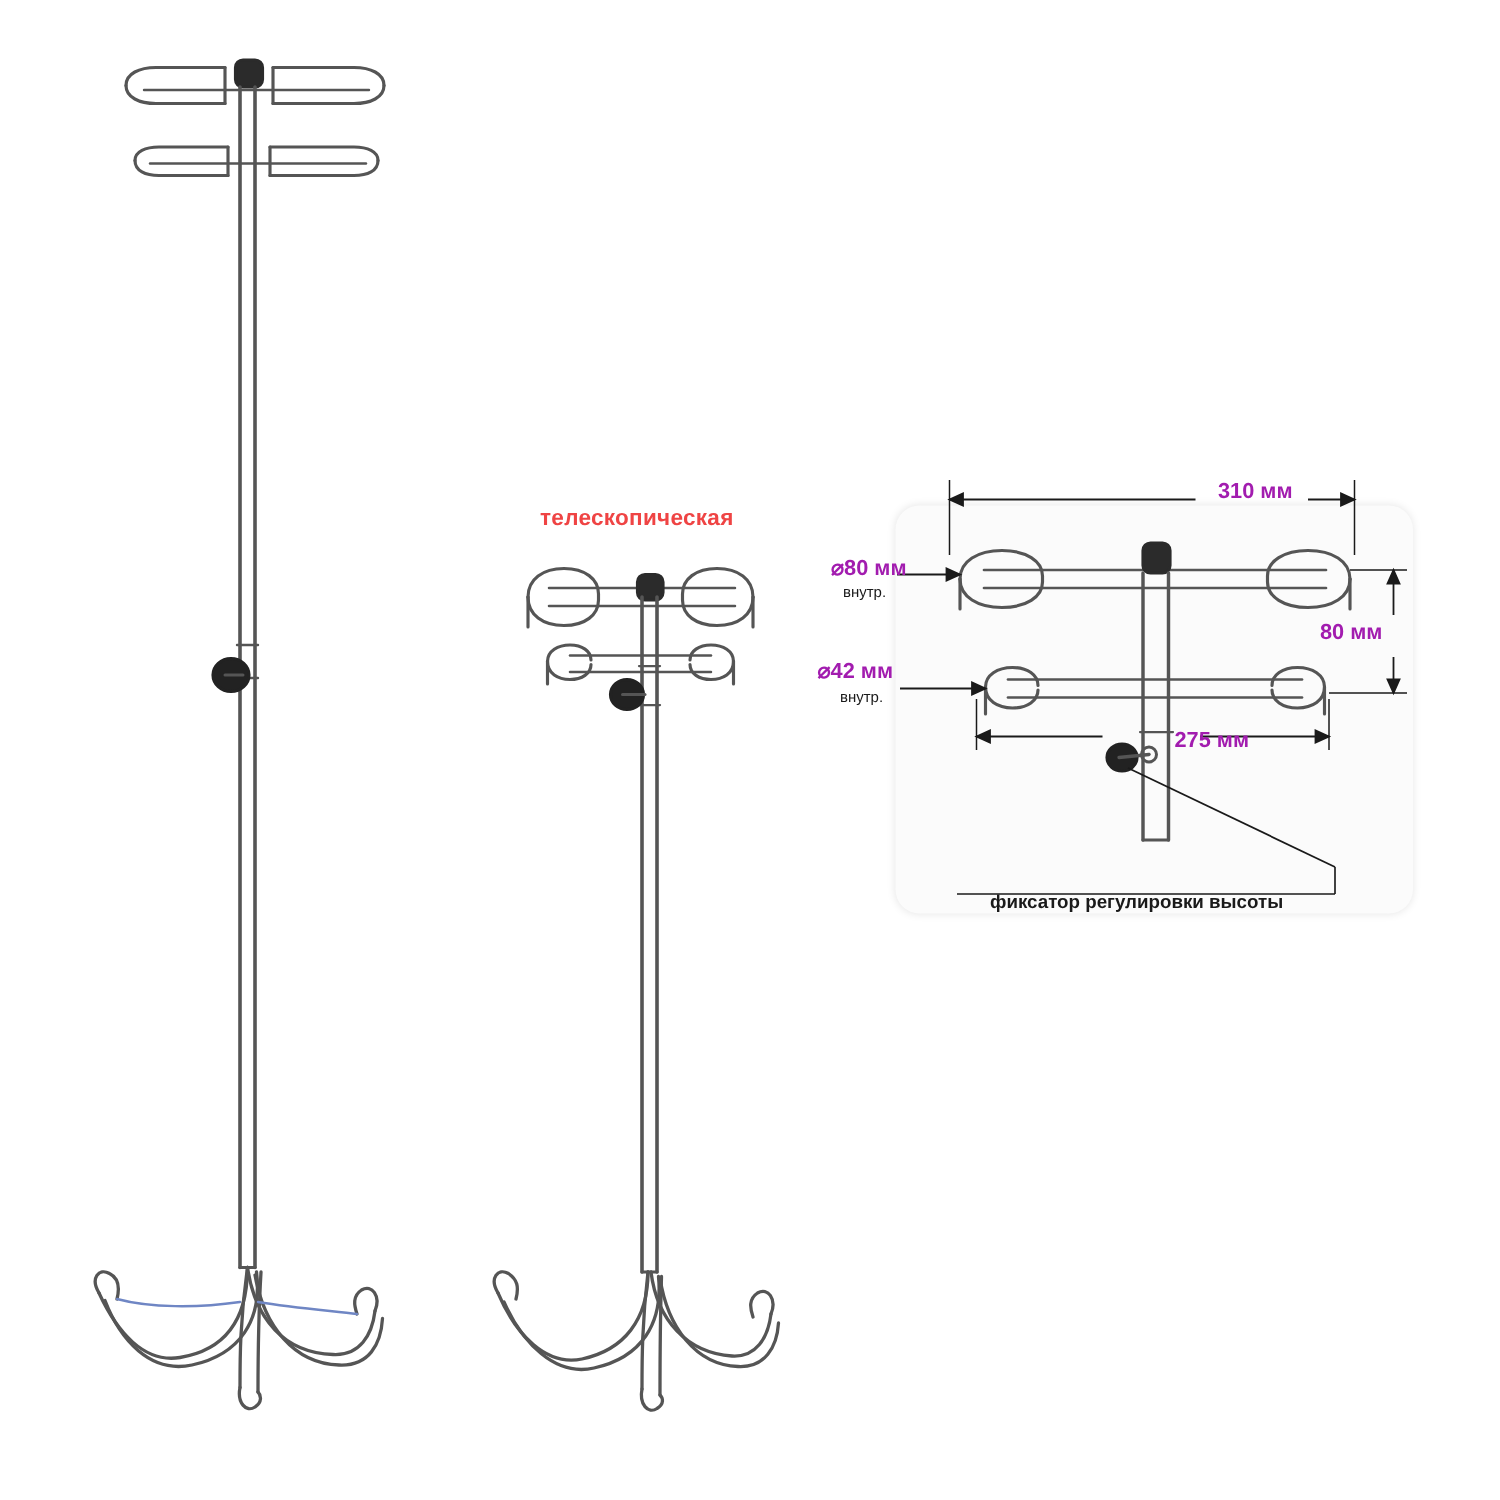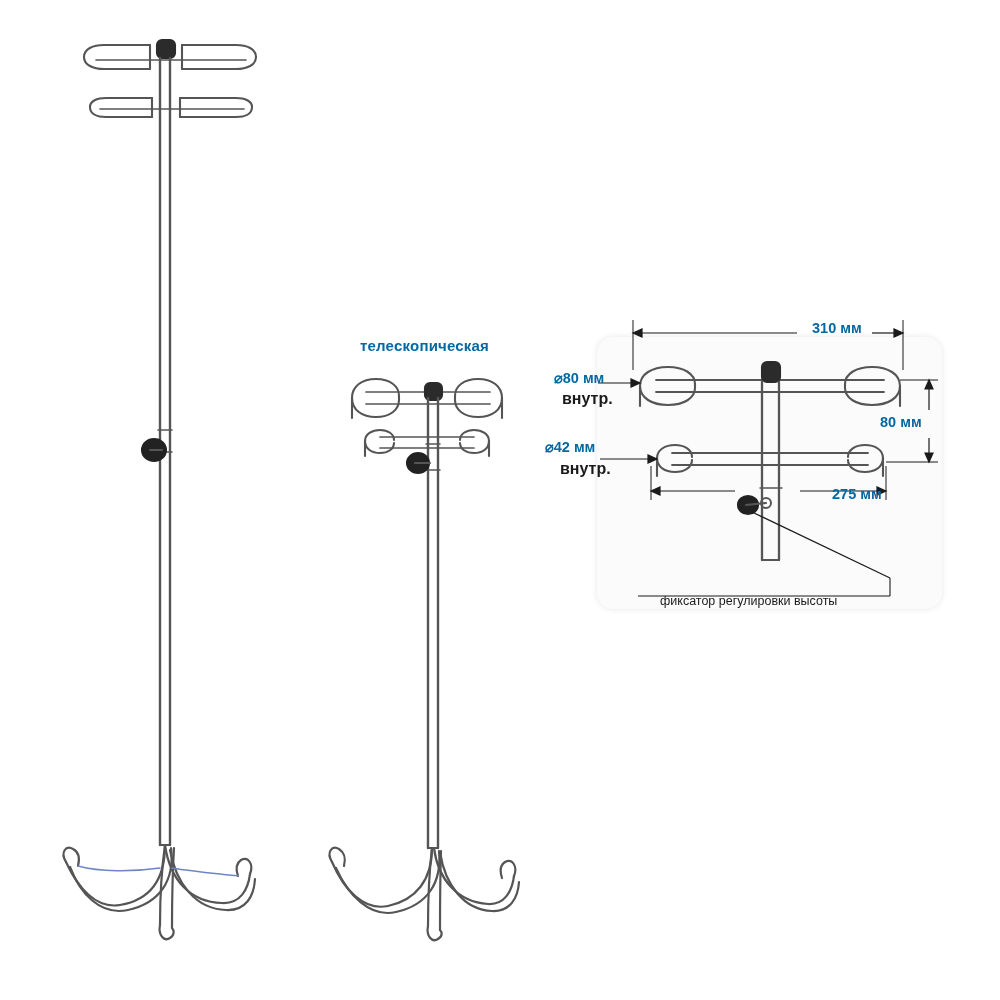--- a/index.html
+++ b/index.html
@@ -27,37 +27,36 @@
     top: 0;
     width: 1000px;
     height: 1000px;
   }
   .telescopic-label {
     position: absolute;
     left: 360px;
     top: 337px;
     font-size: 15px;
     font-weight: bold;
-    color: #0369a1;
+    color: #ef4444;
     letter-spacing: 0.2px;
     white-space: nowrap;
   }
   .dim-text {
     position: absolute;
     font-size: 14.5px;
     font-weight: bold;
-    color: #0369a1;
+    color: #a21caf;
     white-space: nowrap;
   }
   .dim-sub {
     position: absolute;
-    font-size: 16px;
+    font-size: 10px;
     color: #1a1a1a;
     white-space: nowrap;
-    font-weight: bold;
   }
   .caption-text {
     position: absolute;
     font-size: 12.5px;
     color: #1a1a1a;
     white-space: nowrap;
   }
   .panel-bg {
     position: absolute;
     left: 597px;
@@ -250,17 +249,17 @@
   <div class="dim-text" style="left:812px; top:320px;">310 мм</div>
 
   <div class="dim-text" style="left:554px; top:370px;">⌀80 мм</div>
   <div class="dim-sub" style="left:562px; top:390px;">внутр.</div>
 
   <div class="dim-text" style="left:545px; top:439px;text-align:right;">⌀42 мм</div>
   <div class="dim-sub" style="left:560px; top:460px;">внутр.</div>
 
   <div class="dim-text" style="left:880px; top:414px;">80 мм</div>
 
-  <div class="dim-text" style="left:832px; top:486px;">275 мм</div>
-
-  <div class="caption-text" style="left:660px; top:594px;">фиксатор  регулировки  высоты</div>
+  <div class="dim-text" style="left:783px; top:486px;">275 мм</div>
+
+  <div class="caption-text" style="left:660px; top:594px;font-weight:bold;">фиксатор  регулировки  высоты</div>
 
 </div>
 
 </body></html>

